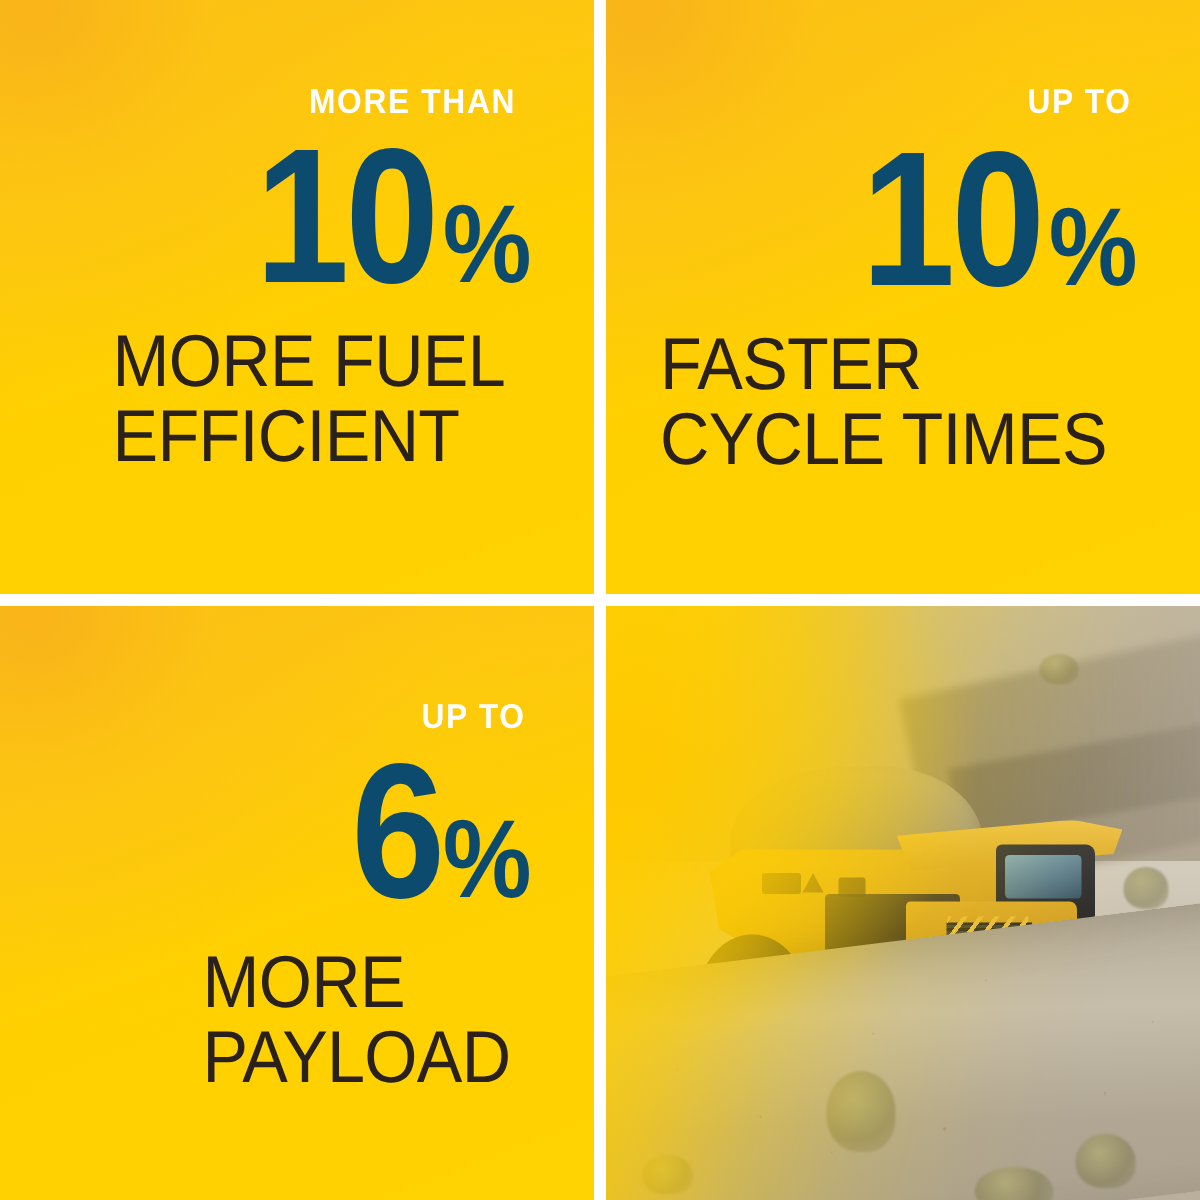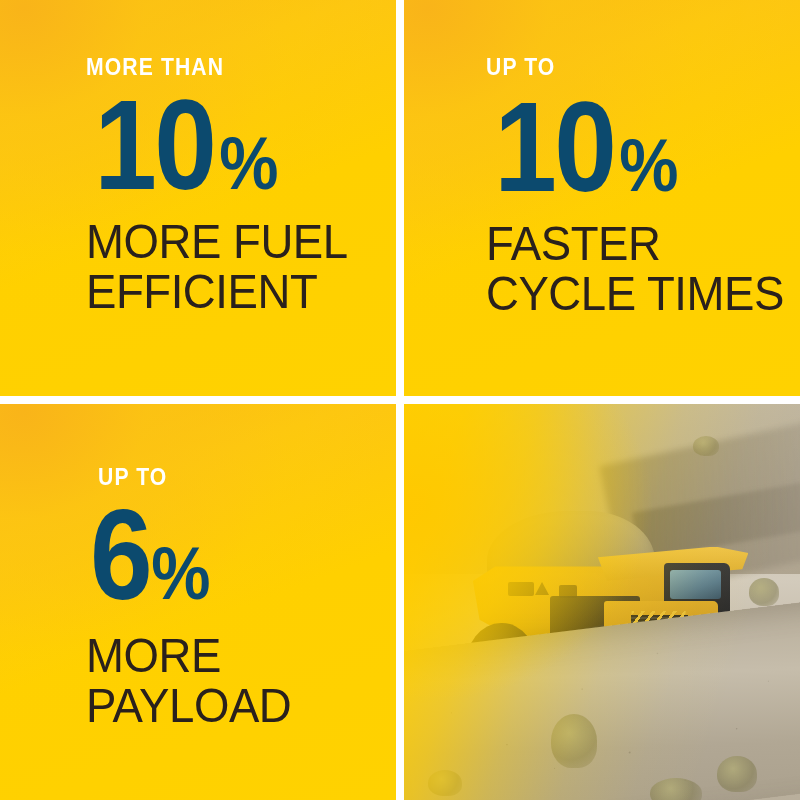--- a/index.html
+++ b/index.html
@@ -44,21 +44,21 @@
     pointer-events: none;
   }
 
   .tile-inner {
     position: absolute;
     inset: 0;
     padding: 58px 40px 40px 84px;
     box-sizing: border-box;
     display: flex;
     flex-direction: column;
-    align-items: flex-start;
+    align-items: flex-end;
     justify-content: flex-start;
   }
 
   
   .eyebrow {
     color: #FFFFFF;
     font-family: "Liberation Sans Narrow", "Liberation Sans", sans-serif;
     font-weight: bold;
     font-size: 23px;
     letter-spacing: 1.2px;

